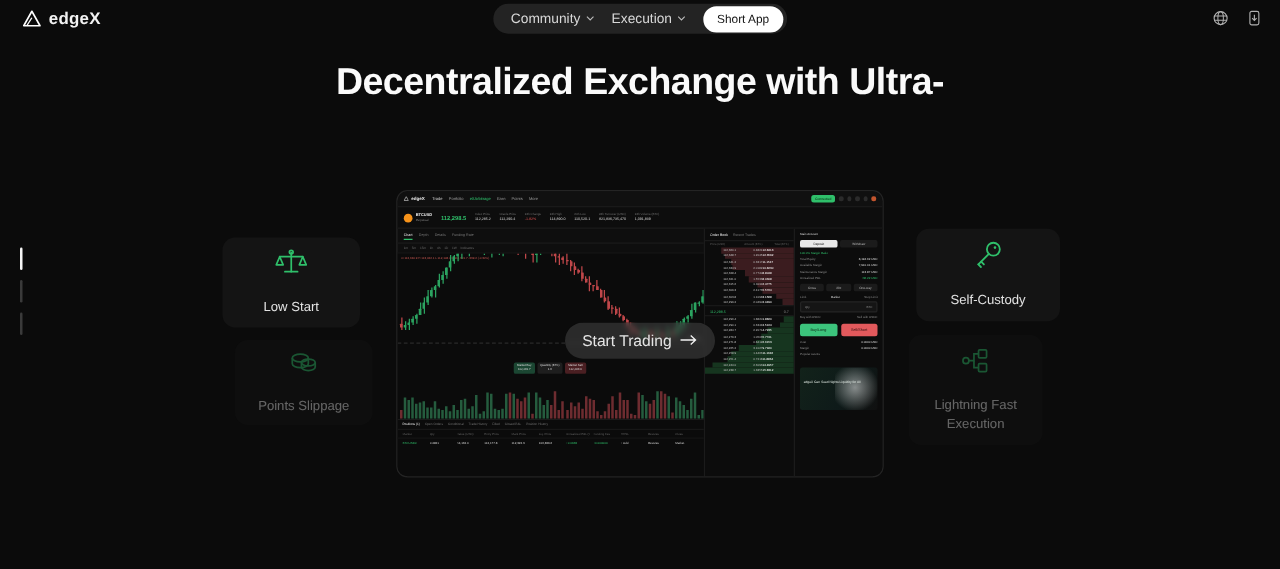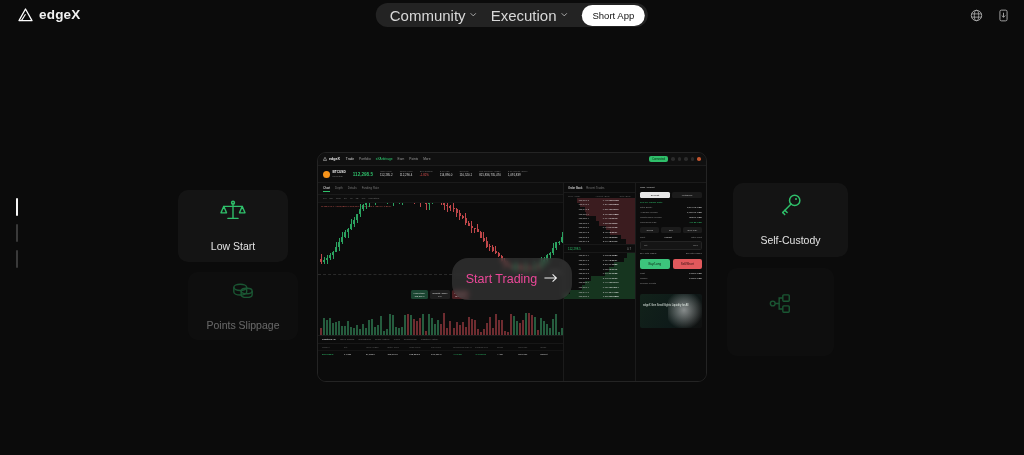--- a/index.html
+++ b/index.html
@@ -14,21 +14,21 @@
   .topbar { position:absolute; top:0; left:0; width:1024px; height:30px; }
   .logo { position:absolute; left:18px; top:7px; display:flex; align-items:center; gap:6px; }
   .logo svg { display:block; }
   .logo-text { font-size:13.5px; font-weight:700; letter-spacing:.2px; color:#f2f2f2; }
 
   .navpill {
     position:absolute; left:50%; transform:translateX(-50%); top:3px;
     height:24px; background:#232323; border-radius:13px;
     display:flex; align-items:center; padding:0 3px 0 14px; gap:14px;
   }
-  .navitem { display:flex; align-items:center; gap:4px; font-size:15px; color:#d8d8d8; cursor:pointer; white-space:nowrap;}
+  .navitem { display:flex; align-items:center; gap:4px; font-size:11px; color:#d8d8d8; cursor:pointer; white-space:nowrap;}
   .chev { width:7px; height:7px; position:relative; top:-1px; }
   .chev svg { display:block; }
   .launch {
     background:#fff; color:#111; font-size:9.5px; border-radius:11px;
     padding:5px 11px; border:none; cursor:pointer; white-space:nowrap; font-family:inherit;
   }
   .topicons { position:absolute; right:14px; top:8px; display:flex; gap:14px; align-items:center; }
   .topicons span { cursor:pointer; display:block; opacity:.85; }
 
   
@@ -152,24 +152,24 @@
   .tp-btns div { flex:1; text-align:center; font-size:3px; border-radius:2px; padding:3px 0; color:#0e2415; }
   .tp-buy { background:#3cc47c; } .tp-sell { background:#e2595c; color:#2b0d0e !important; }
   .promo { margin:4px; height:34px; border-radius:2px; background:linear-gradient(120deg,#12221a,#0e1a19 60%,#101010);
            position:relative; overflow:hidden; }
   .promo .pt { position:absolute; left:3px; top:10px; font-size:2.6px; color:#dfe8e2; line-height:1.4; }
   .promo .pg { position:absolute; right:-6px; top:-4px; width:40px; height:40px;
                background:radial-gradient(circle at 40% 50%, rgba(255,255,255,.5), rgba(255,255,255,0) 62%); }
 
   
   .cta {
-    position:absolute; left:452px; top:258px; width:120px; height:42px;
+    position:absolute; left:452px; top:258px; width:120px; height:29px;
     background:rgba(70,70,70,.55); backdrop-filter:blur(2px); border-radius:16px;
     display:flex; align-items:center; justify-content:center; gap:7px;
-    font-size:12.5px; color:#ec4899; cursor:pointer; border:none; font-family:inherit;
+    font-size:12.5px; color:#e5e5e5; cursor:pointer; border:none; font-family:inherit;
   }
 </style>
 </head>
 <body>
 
 <div class="topbar">
 
   <div class="logo">
     <span>
       <svg width="15" height="14" viewBox="0 0 15 14">
@@ -211,21 +211,21 @@
     <span>
       <svg width="13" height="13" viewBox="0 0 16 16">
           <rect x="3.6" y="1.4" width="8.8" height="13.2" rx="1.8" fill="none" stroke="#cfcfcf" stroke-width="1.1"></rect>
           <path d="M8 4.6 V10 M5.8 8 L8 10.2 L10.2 8" fill="none" stroke="#cfcfcf" stroke-width="1.1"></path>
         </svg>
     </span>
   </div>
 </div>
 
 <h1 class="headline">
-  <br>
+  <span>Decentralized Exchange with Ultra-</span><br>
 </h1>
 
 <div class="rail">
   <i class="active"></i>
   <i></i>
   <i></i>
 </div>
 
 <div class="card" id="card-low-fees">
   <span class="ic">
@@ -269,20 +269,21 @@
 <div class="card dim" id="card-execution">
   <span class="ic">
     <svg width="24" height="22" viewBox="0 0 26 24" fill="none" stroke="#2fbf6a" stroke-width="1.5">
       <rect x="15" y="2" width="7" height="7" rx="1"></rect>
         <rect x="15" y="14" width="7" height="7" rx="1"></rect>
       <circle cx="4" cy="11.5" r="2.6"></circle>
       <path d="M6.6 11.5 H11 V5.5 H15"></path>
         <path d="M11 11.5 V17.5 H15"></path>
     </svg>
   </span>
+  <span class="lbl">Lightning Fast Execution</span>
 </div>
 
 <div class="shot">
  <div class="shot-inner">
 
   <div class="app-hdr">
     <div class="app-logo">
       <svg width="4" height="4" viewBox="0 0 14 14">
             <path d="M7 1 L13 12 H1 Z" fill="none" stroke="#eee" stroke-width="1.6"></path>
           </svg>

